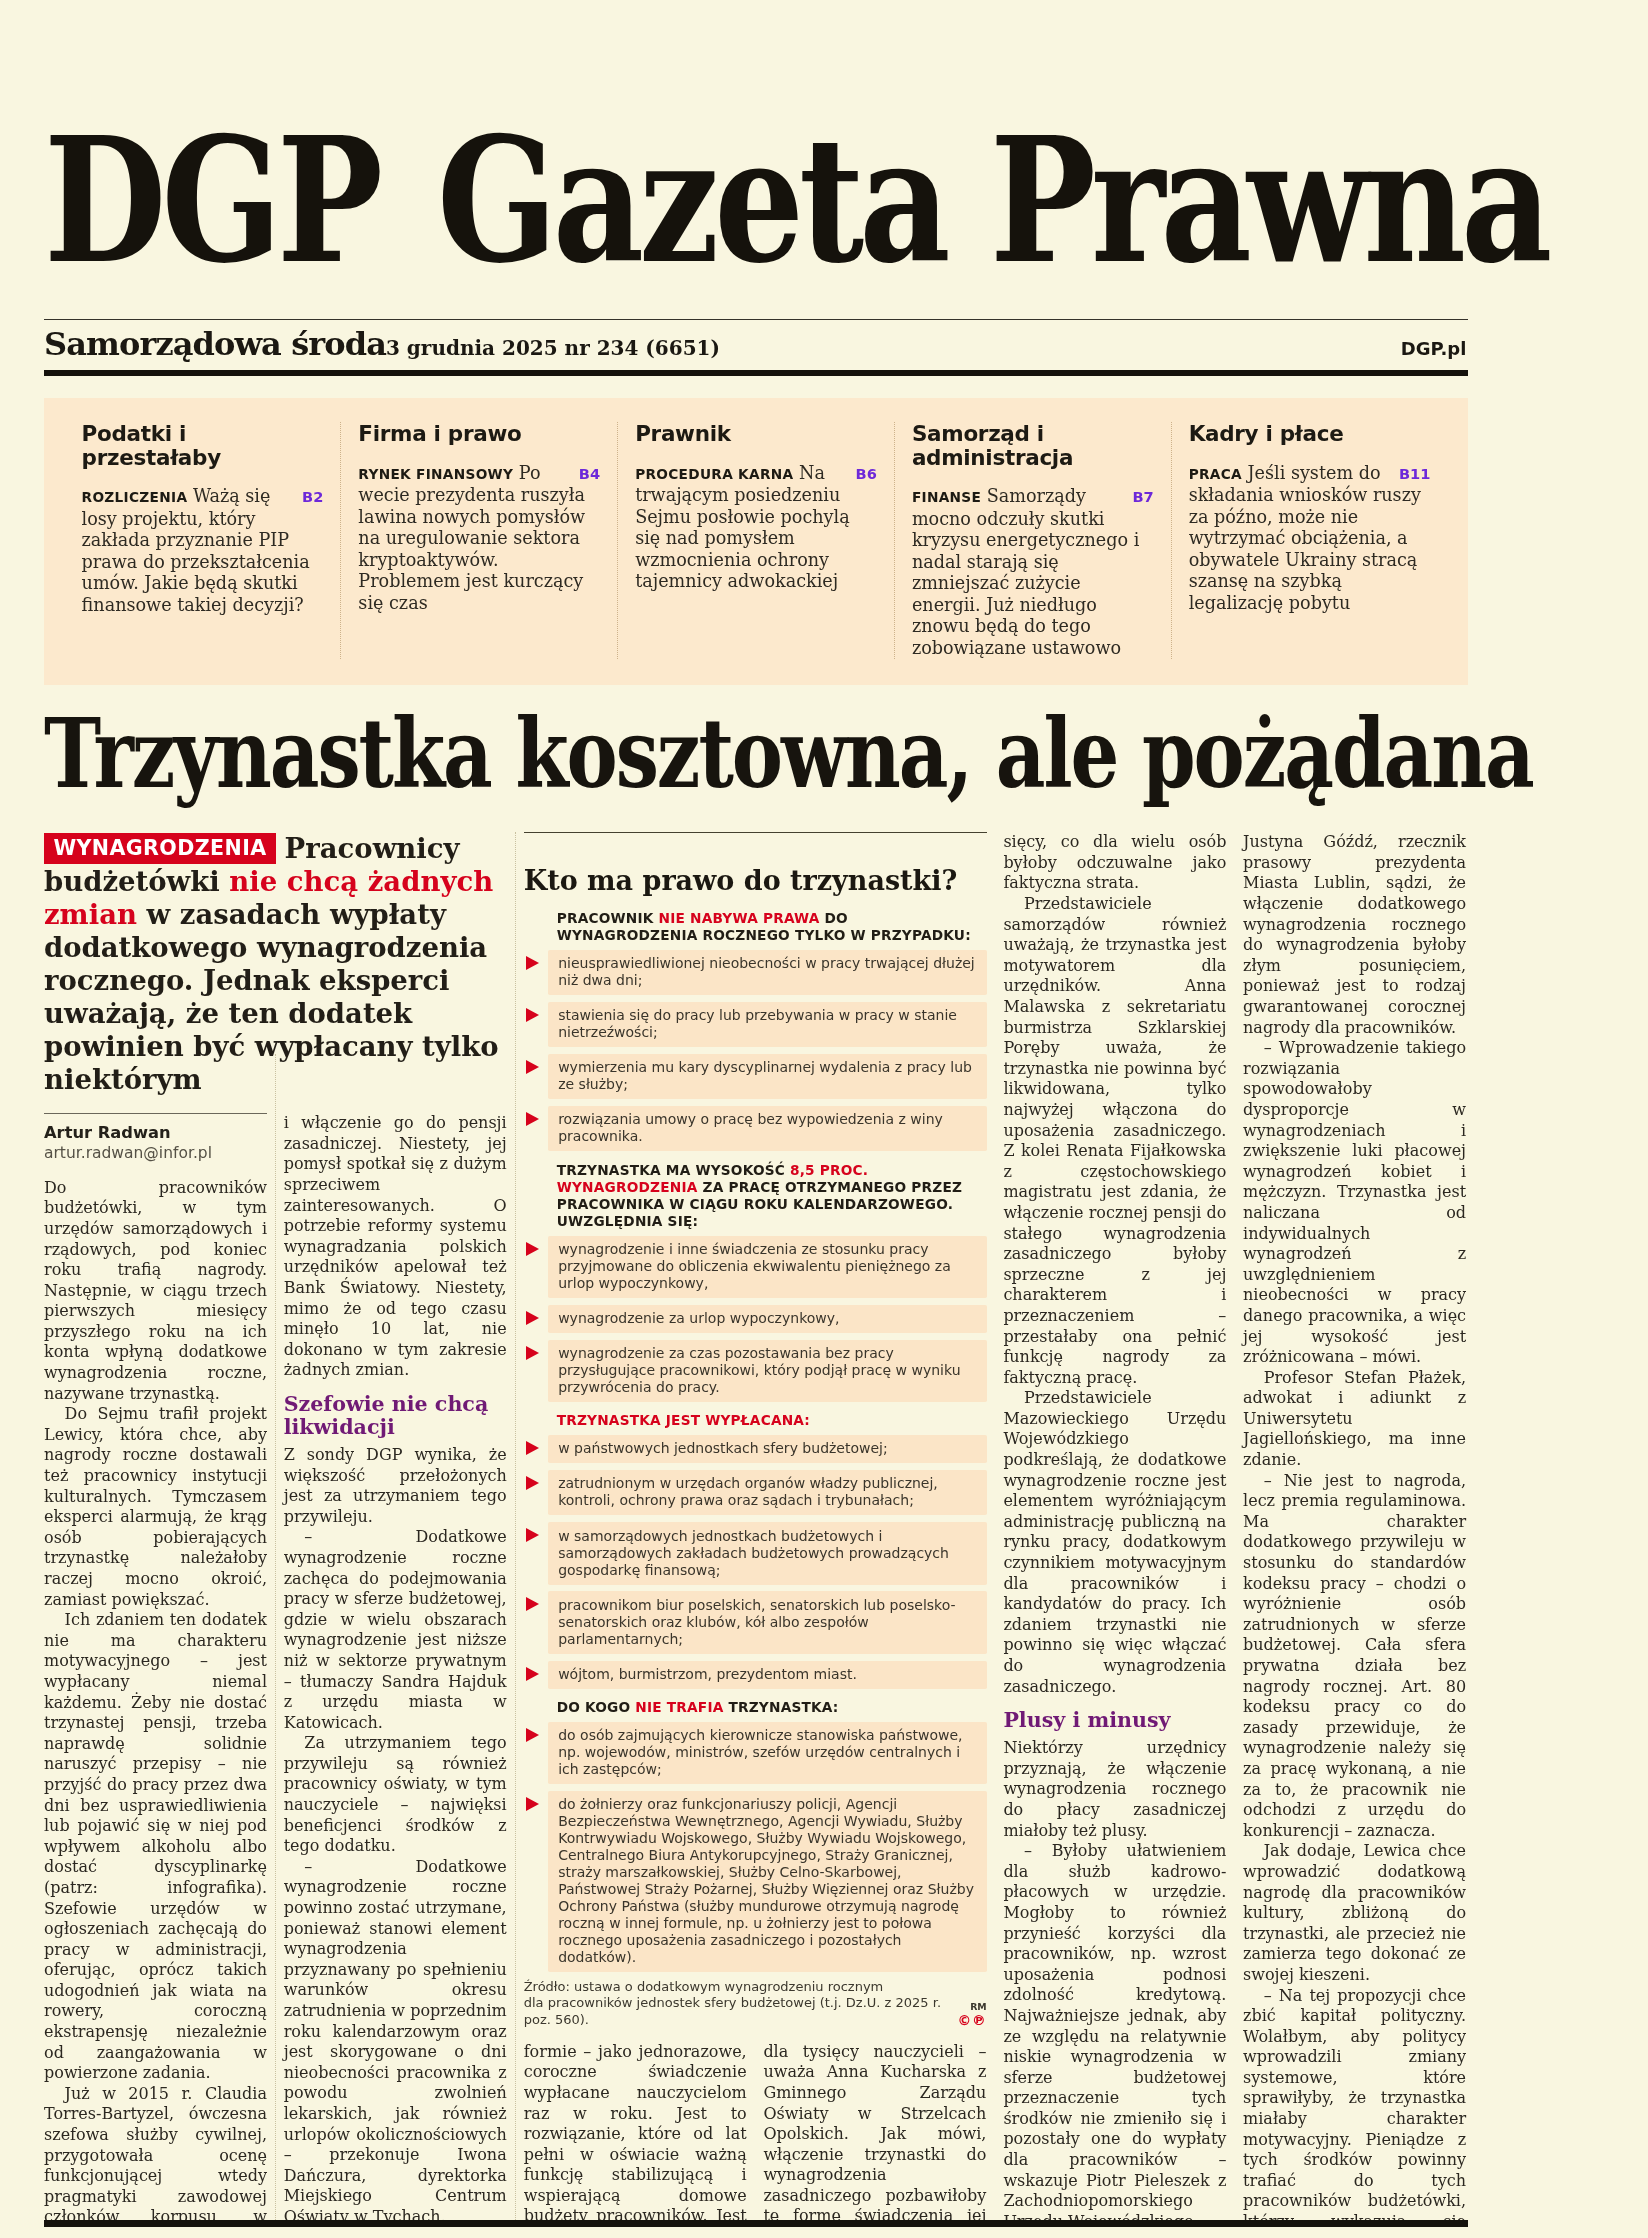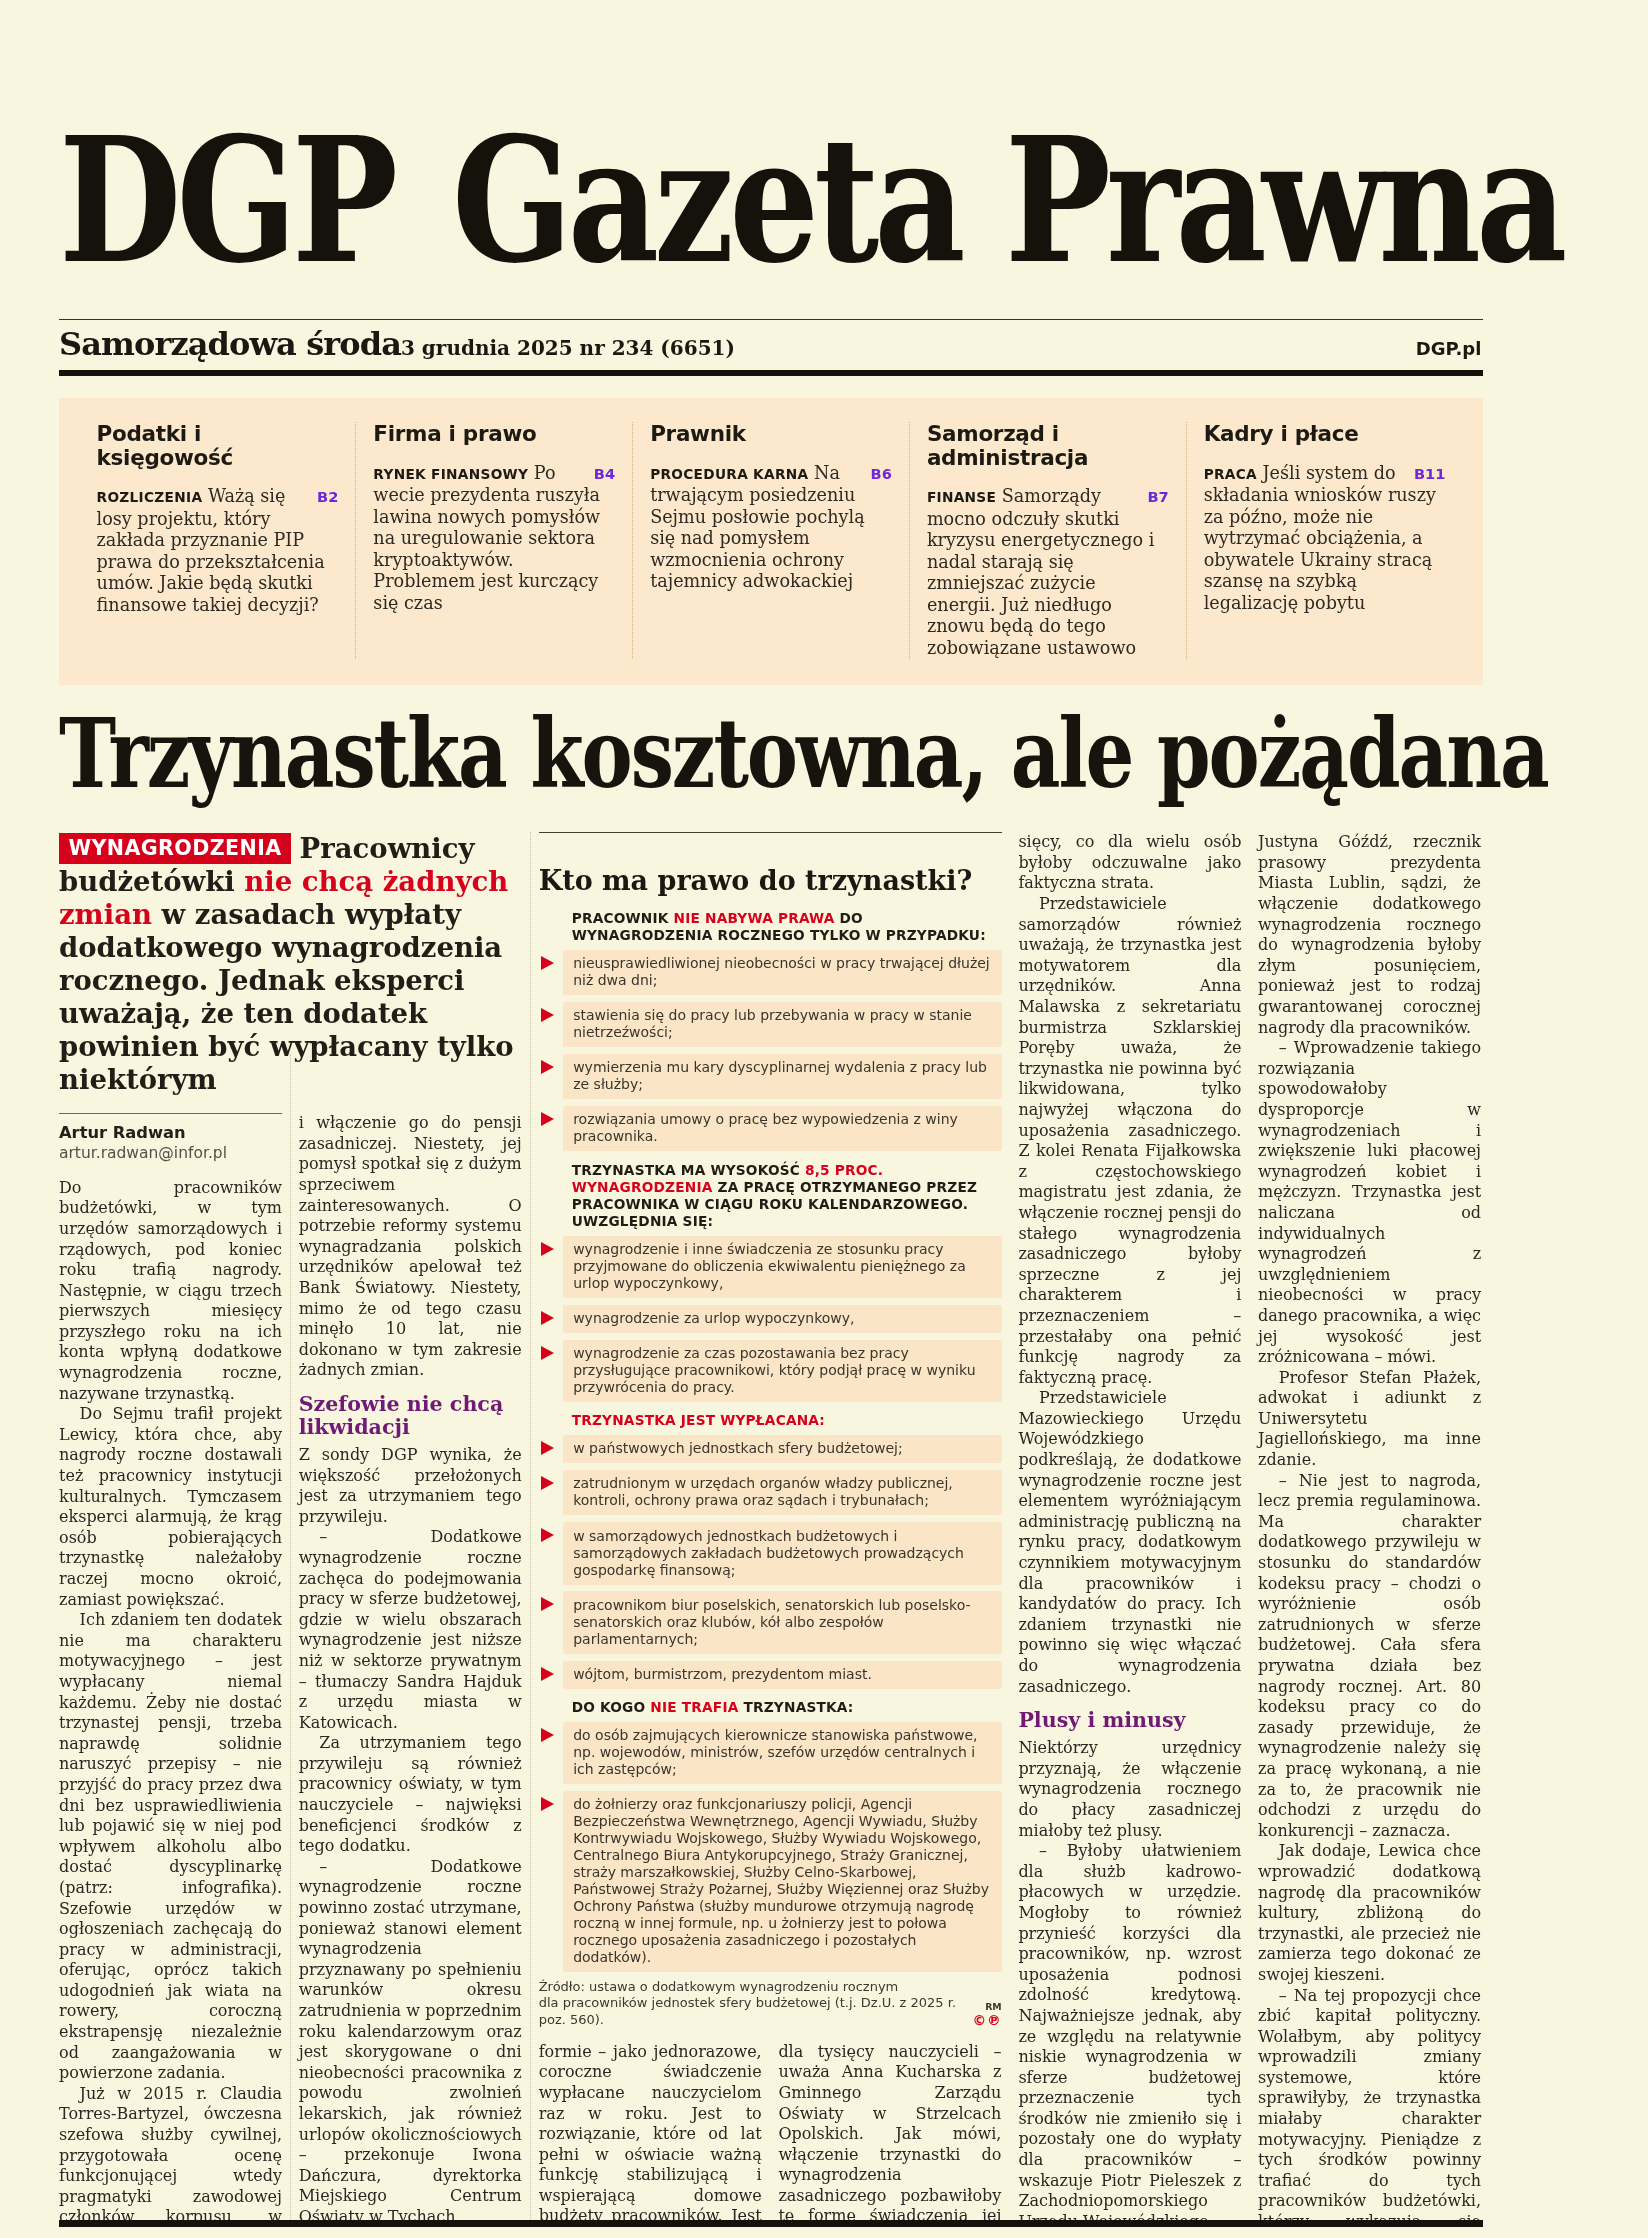--- a/index.html
+++ b/index.html
@@ -9,21 +9,21 @@
     --strip:#fbe5c7;
     --red:#d6021c;
     --ink:#17140e;
     --body:#2b2720;
     --sans:"DejaVu Sans","Liberation Sans",sans-serif;
     --serif:"DejaVu Serif","Liberation Serif",serif;
   }
   *{margin:0;padding:0;box-sizing:border-box;}
   html,body{background:var(--cream);}
   .page{position:relative;width:1649px;height:2239px;background:var(--cream);overflow:hidden;font-family:var(--serif);color:var(--body);}
-  .content{position:absolute;left:59px;top:0;width:1424px;}
+  .content{position:absolute;left:44px;top:0;width:1424px;}
 
   
   .masthead{margin-top:79px;height:192px;display:flex;align-items:flex-end;white-space:nowrap;transform:scaleX(.82);transform-origin:left bottom;}
   .logo-dgp,.logo-name{font-family:var(--serif);font-weight:700;font-size:172px;line-height:.82;color:#15120c;letter-spacing:-6px;}
   .logo-divider{display:inline-block;width:5.2px;height:139px;background:#15120c;margin:0 34px 5.2px 38px;}
 
   
   .dateline{margin-top:48px;border-top:1.7px solid #35322a;border-bottom:6.9px solid #15120c;padding:7.7px 1.7px 10.3px 0;display:flex;align-items:baseline;}
   .edition{font:700 32px/1 var(--serif);color:#1b1812;letter-spacing:-0.9px;}
   .issue{font:700 20px/1 var(--serif);color:#1b1812;}
@@ -101,21 +101,21 @@
     </div>
 
     <div class="dateline">
       <span class="edition">Samorządowa środa</span>
       <span class="issue">3 grudnia 2025 nr 234 (6651)</span>
       <span class="site">DGP.pl</span>
     </div>
 
     <div class="briefs">
         <div class="brief">
-    <h2>Podatki i księgowość</h2>
+    <h2>Podatki i przestałaby</h2>
     <p><span class="ref">B2</span><span class="kicker">ROZLICZENIA</span> <span>Ważą się losy projektu, który zakłada przyznanie PIP prawa do przekształcenia umów. Jakie będą skutki finansowe takiej decyzji?</span></p>
   </div>
         <div class="brief">
     <h2>Firma i prawo</h2>
     <p><span class="ref">B4</span><span class="kicker">RYNEK FINANSOWY</span> <span>Po wecie prezydenta ruszyła lawina nowych pomysłów na uregulowanie sektora kryptoaktywów. Problemem jest kurczący się czas</span></p>
   </div>
         <div class="brief">
     <h2>Prawnik</h2>
     <p><span class="ref">B6</span><span class="kicker">PROCEDURA KARNA</span> <span>Na trwającym posiedzeniu Sejmu posłowie pochylą się nad pomysłem wzmocnienia ochrony tajemnicy adwokackiej</span></p>
   </div>

